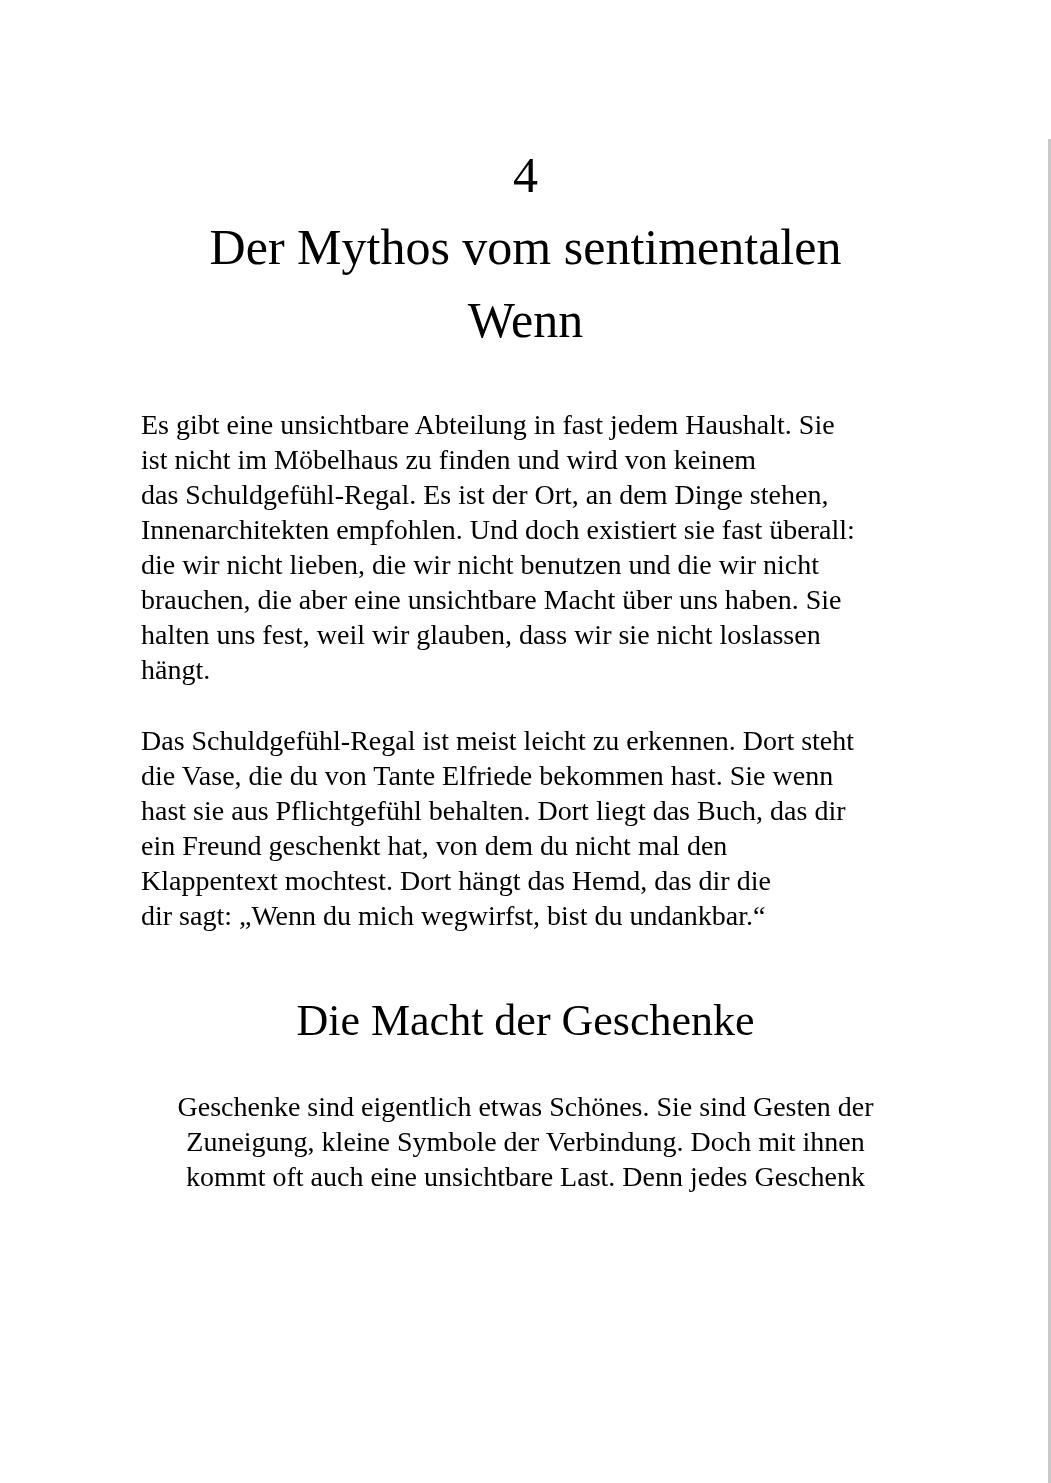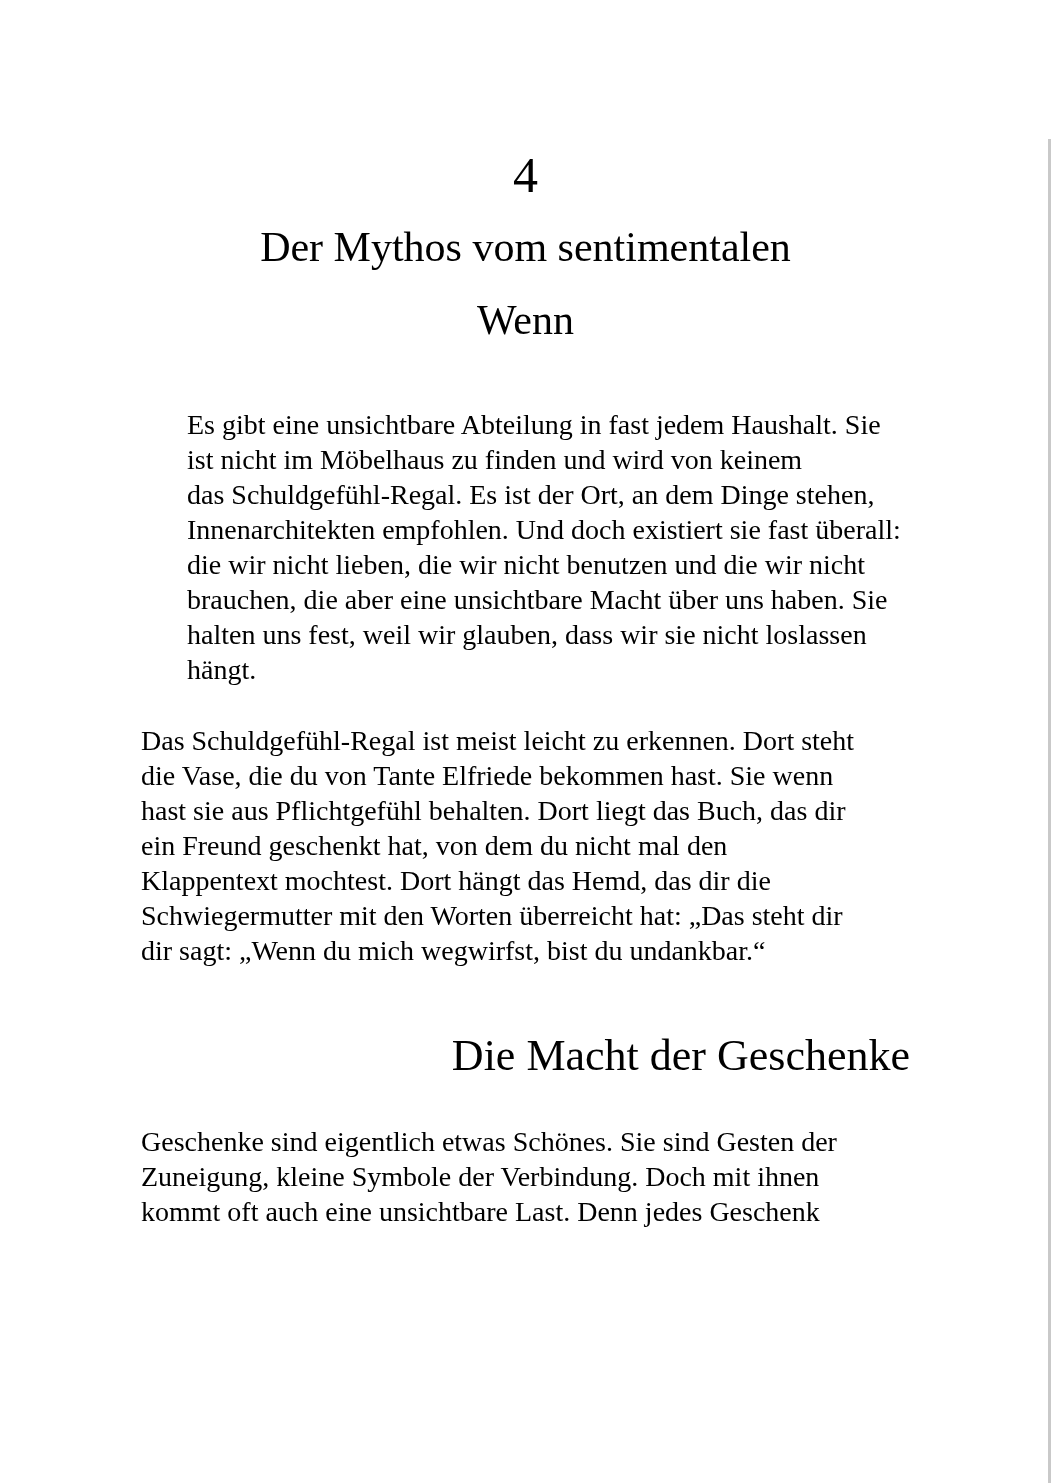--- a/index.html
+++ b/index.html
@@ -25,39 +25,39 @@
     margin-left: 141px;
     width: 769px;
   }
   .chapter-number {
     margin-top: 139px;
     font-size: 50px;
     line-height: 72px;
     text-align: center;
   }
   .chapter-title {
-    font-size: 42px;
+    font-size: 50px;
     line-height: 73px;
     text-align: center;
   }
   .body-paragraph {
     font-size: 28px;
     line-height: 35px;
   }
   .body-paragraph .line {
     white-space: nowrap;
   }
-  .p1 { margin-top: 50px; margin-left: 46px; }
+  .p1 { margin-top: 50px; }
   .p2 { margin-top: 36px; }
-  .p3 { margin-top: 43px; }
+  .p3 { margin-top: 43px; text-align: center; }
   .section-heading {
     margin-top: 63px;
     font-size: 44px;
     line-height: 50px;
-    text-align: right;
+    text-align: center;
     white-space: nowrap;
   }
   .right-page-edge {
     position: absolute;
     top: 0;
     right: 0;
     width: 3px;
     height: 1483px;
     background: #c9c9c9;
   }
@@ -85,21 +85,20 @@
       <div class="line">halten uns fest, weil wir glauben, dass wir sie nicht loslassen</div>
       <div class="line">hängt.</div>
     </div>
 
     <div class="body-paragraph p2">
       <div class="line">Das Schuldgefühl-Regal ist meist leicht zu erkennen. Dort steht</div>
       <div class="line">die Vase, die du von Tante Elfriede bekommen hast. Sie wenn</div>
       <div class="line">hast sie aus Pflichtgefühl behalten. Dort liegt das Buch, das dir</div>
       <div class="line">ein Freund geschenkt hat, von dem du nicht mal den</div>
       <div class="line">Klappentext mochtest. Dort hängt das Hemd, das dir die</div>
-      <div class="line">Schwiegermutter mit den Worten überreicht hat: „Das steht dir</div>
       <div class="line">dir sagt: „Wenn du mich wegwirfst, bist du undankbar.“</div>
     </div>
 
     <div class="section-heading">Die Macht der Geschenke</div>
 
     <div class="body-paragraph p3">
       <div class="line">Geschenke sind eigentlich etwas Schönes. Sie sind Gesten der</div>
       <div class="line">Zuneigung, kleine Symbole der Verbindung. Doch mit ihnen</div>
       <div class="line">kommt oft auch eine unsichtbare Last. Denn jedes Geschenk</div>
     </div>

